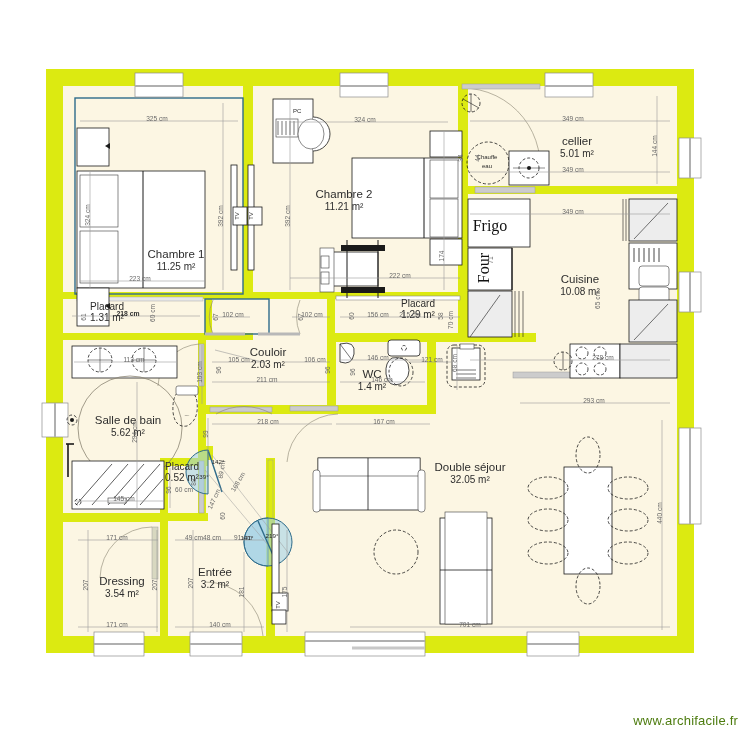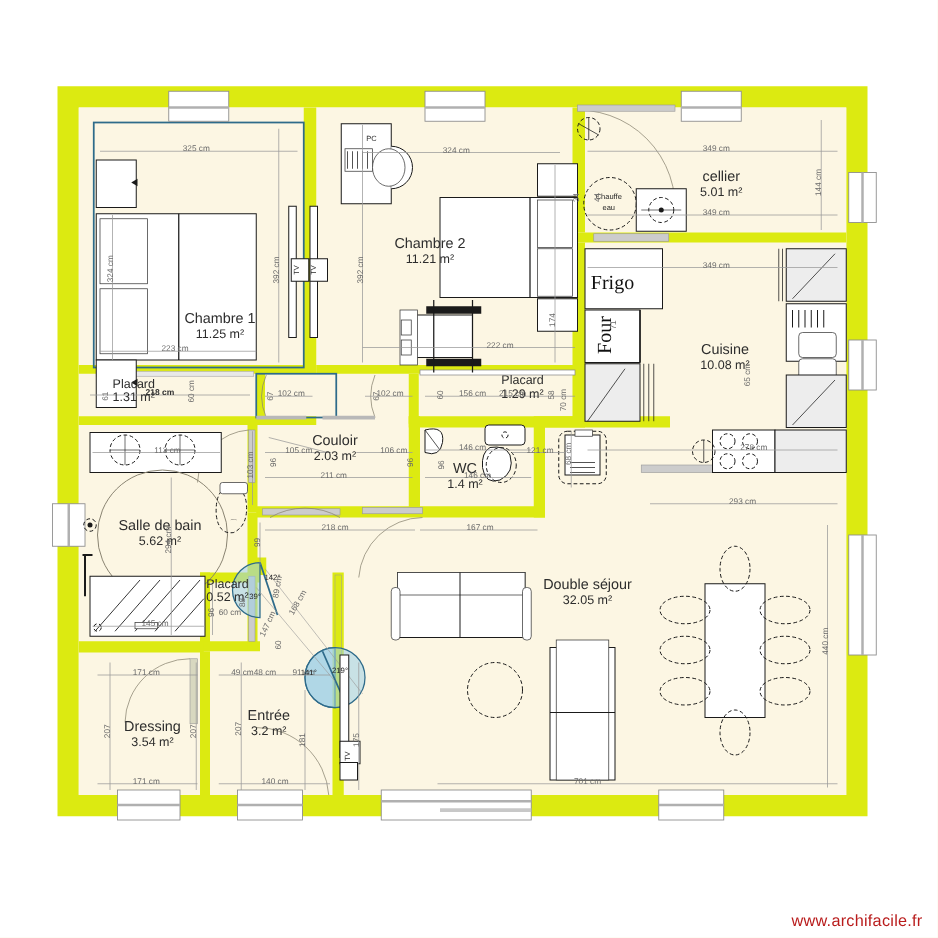--- a/index.html
+++ b/index.html
@@ -9,24 +9,24 @@
     background:#ffffff;
     font-family:"Liberation Sans", sans-serif;
     overflow:hidden;
     position:relative;
   }
   #plan{
     position:absolute;left:0;top:0;width:750px;height:750px;
   }
   .watermark{
     position:absolute;
-    right:12px;bottom:6px;
+    right:12px;bottom:22px;
     font-family:"Liberation Sans", sans-serif;
     font-size:13px;
-    color:#b91c1c;
+    color:#4d7c0f;
     letter-spacing:0.2px;
   }
   svg{display:block;}
   text{font-family:"Liberation Sans", sans-serif;fill:#3a3a3a;}
   .roomname{font-size:11.5px;fill:#2d2d2d;}
   .roomarea{font-size:10px;fill:#2d2d2d;}
   .dim{font-size:6.6px;fill:#6a6a6a;}
   .dimb{font-size:6.8px;font-weight:bold;fill:#303030;}
   .ang{font-size:6.2px;fill:#2a2a2a;}
   .lbl{font-size:6px;fill:#2a2a2a;}

